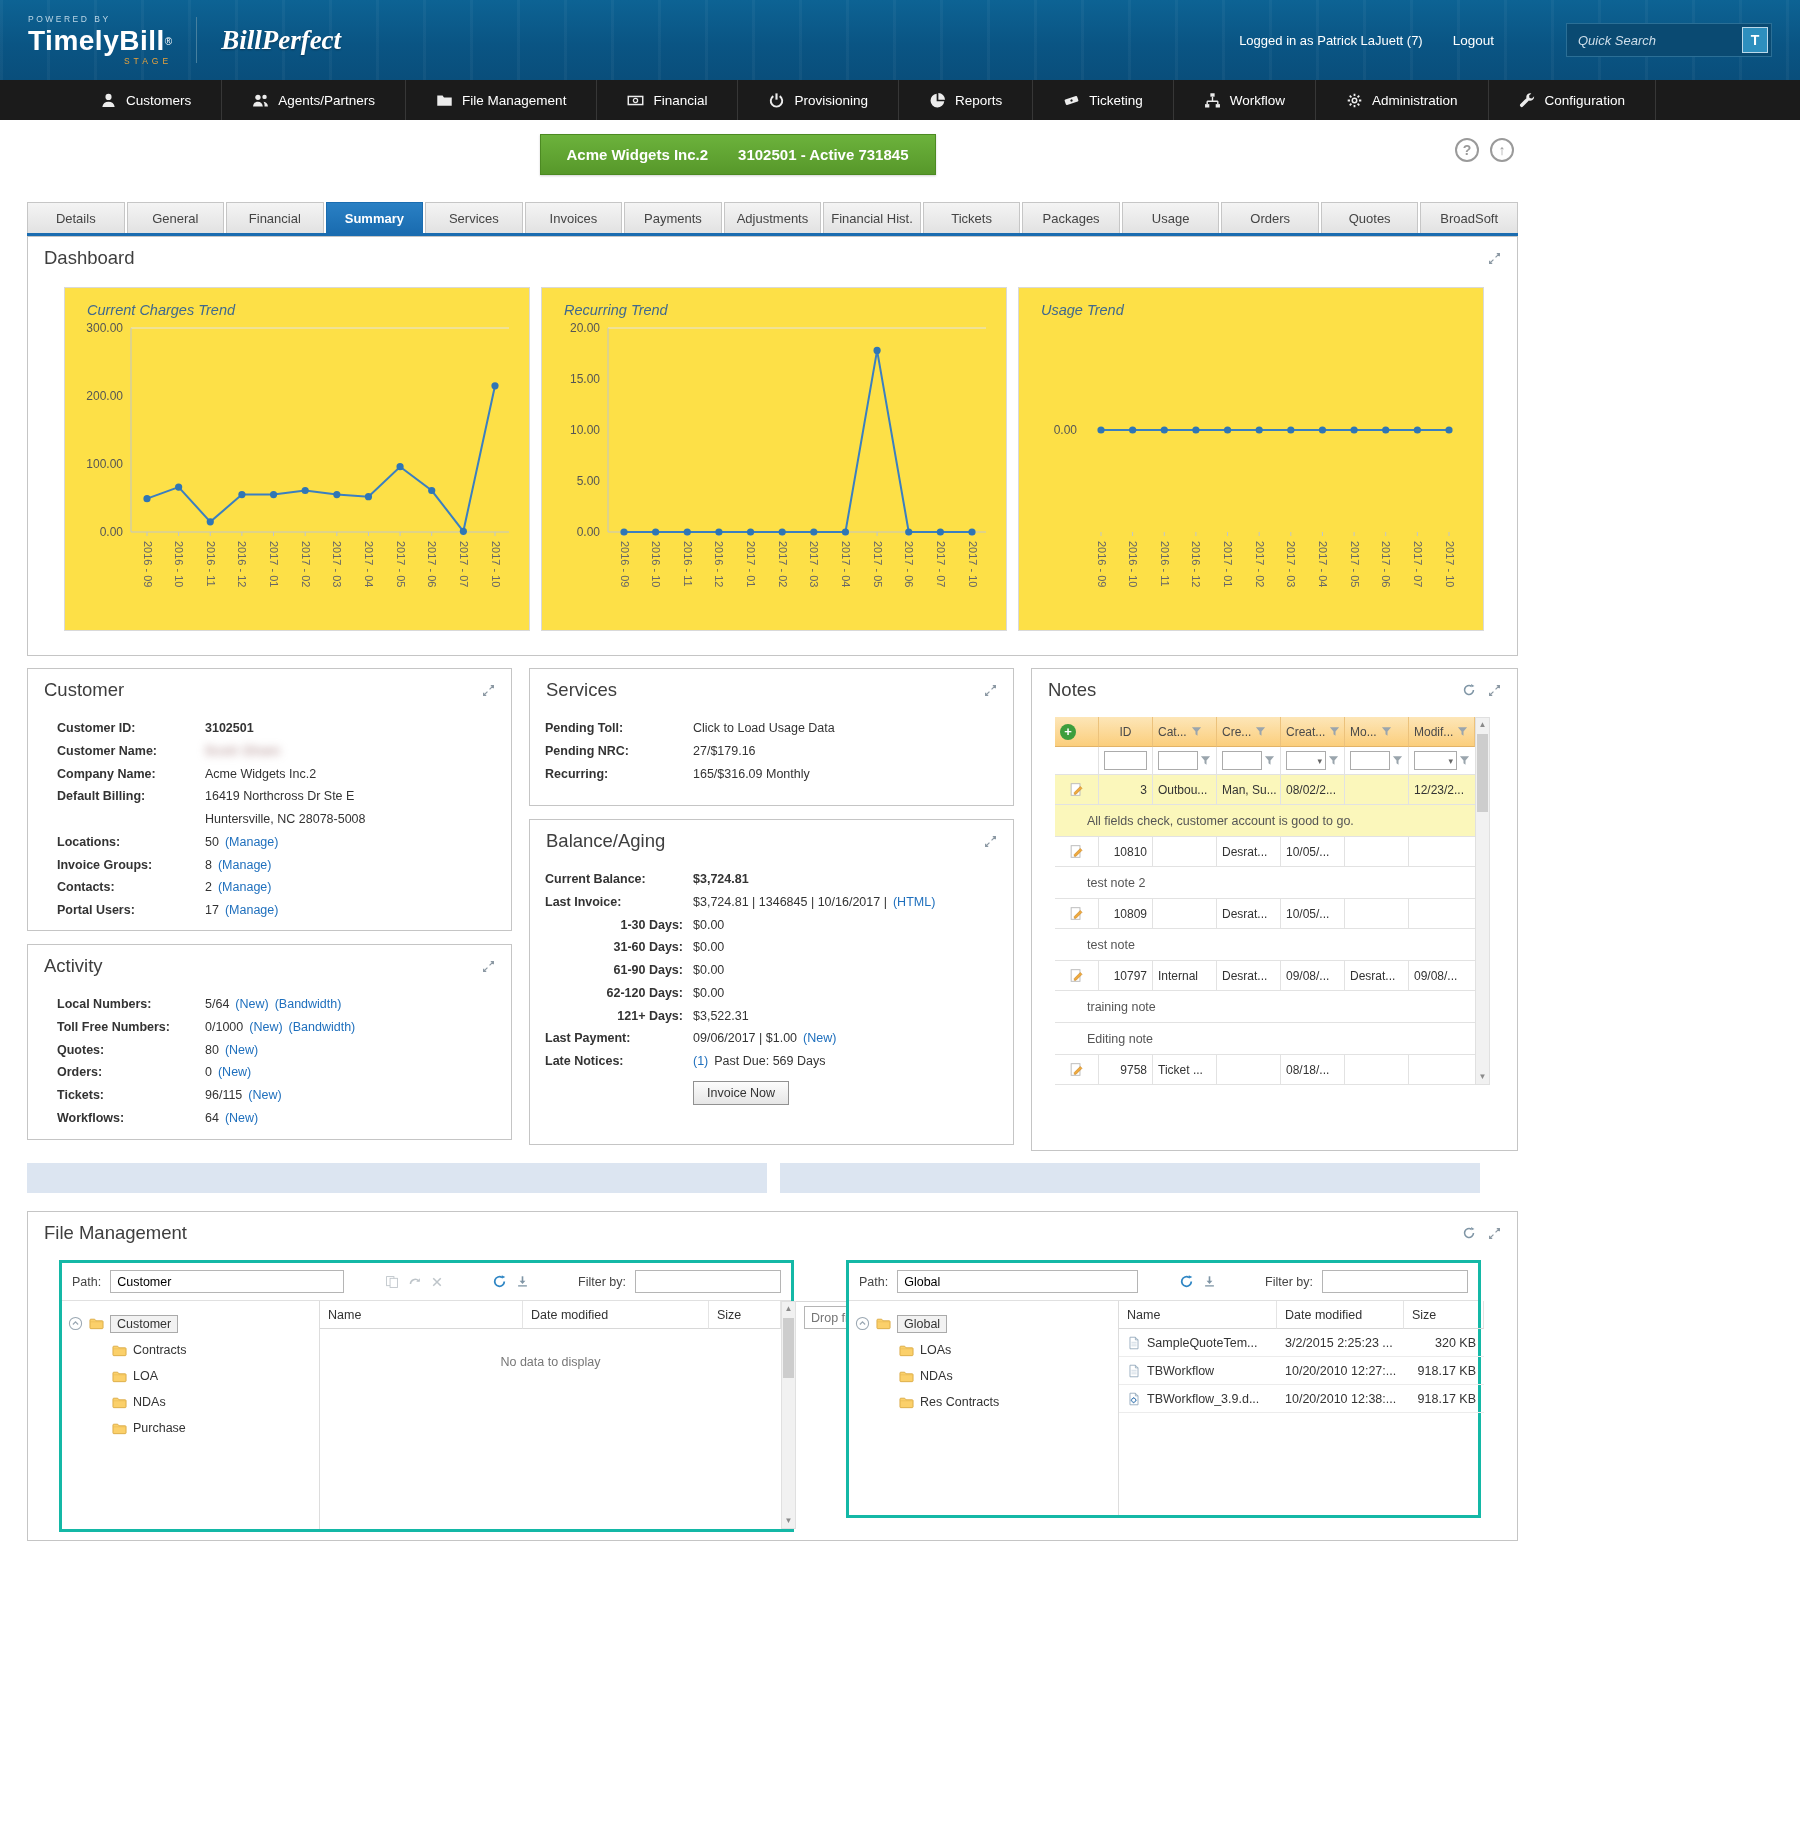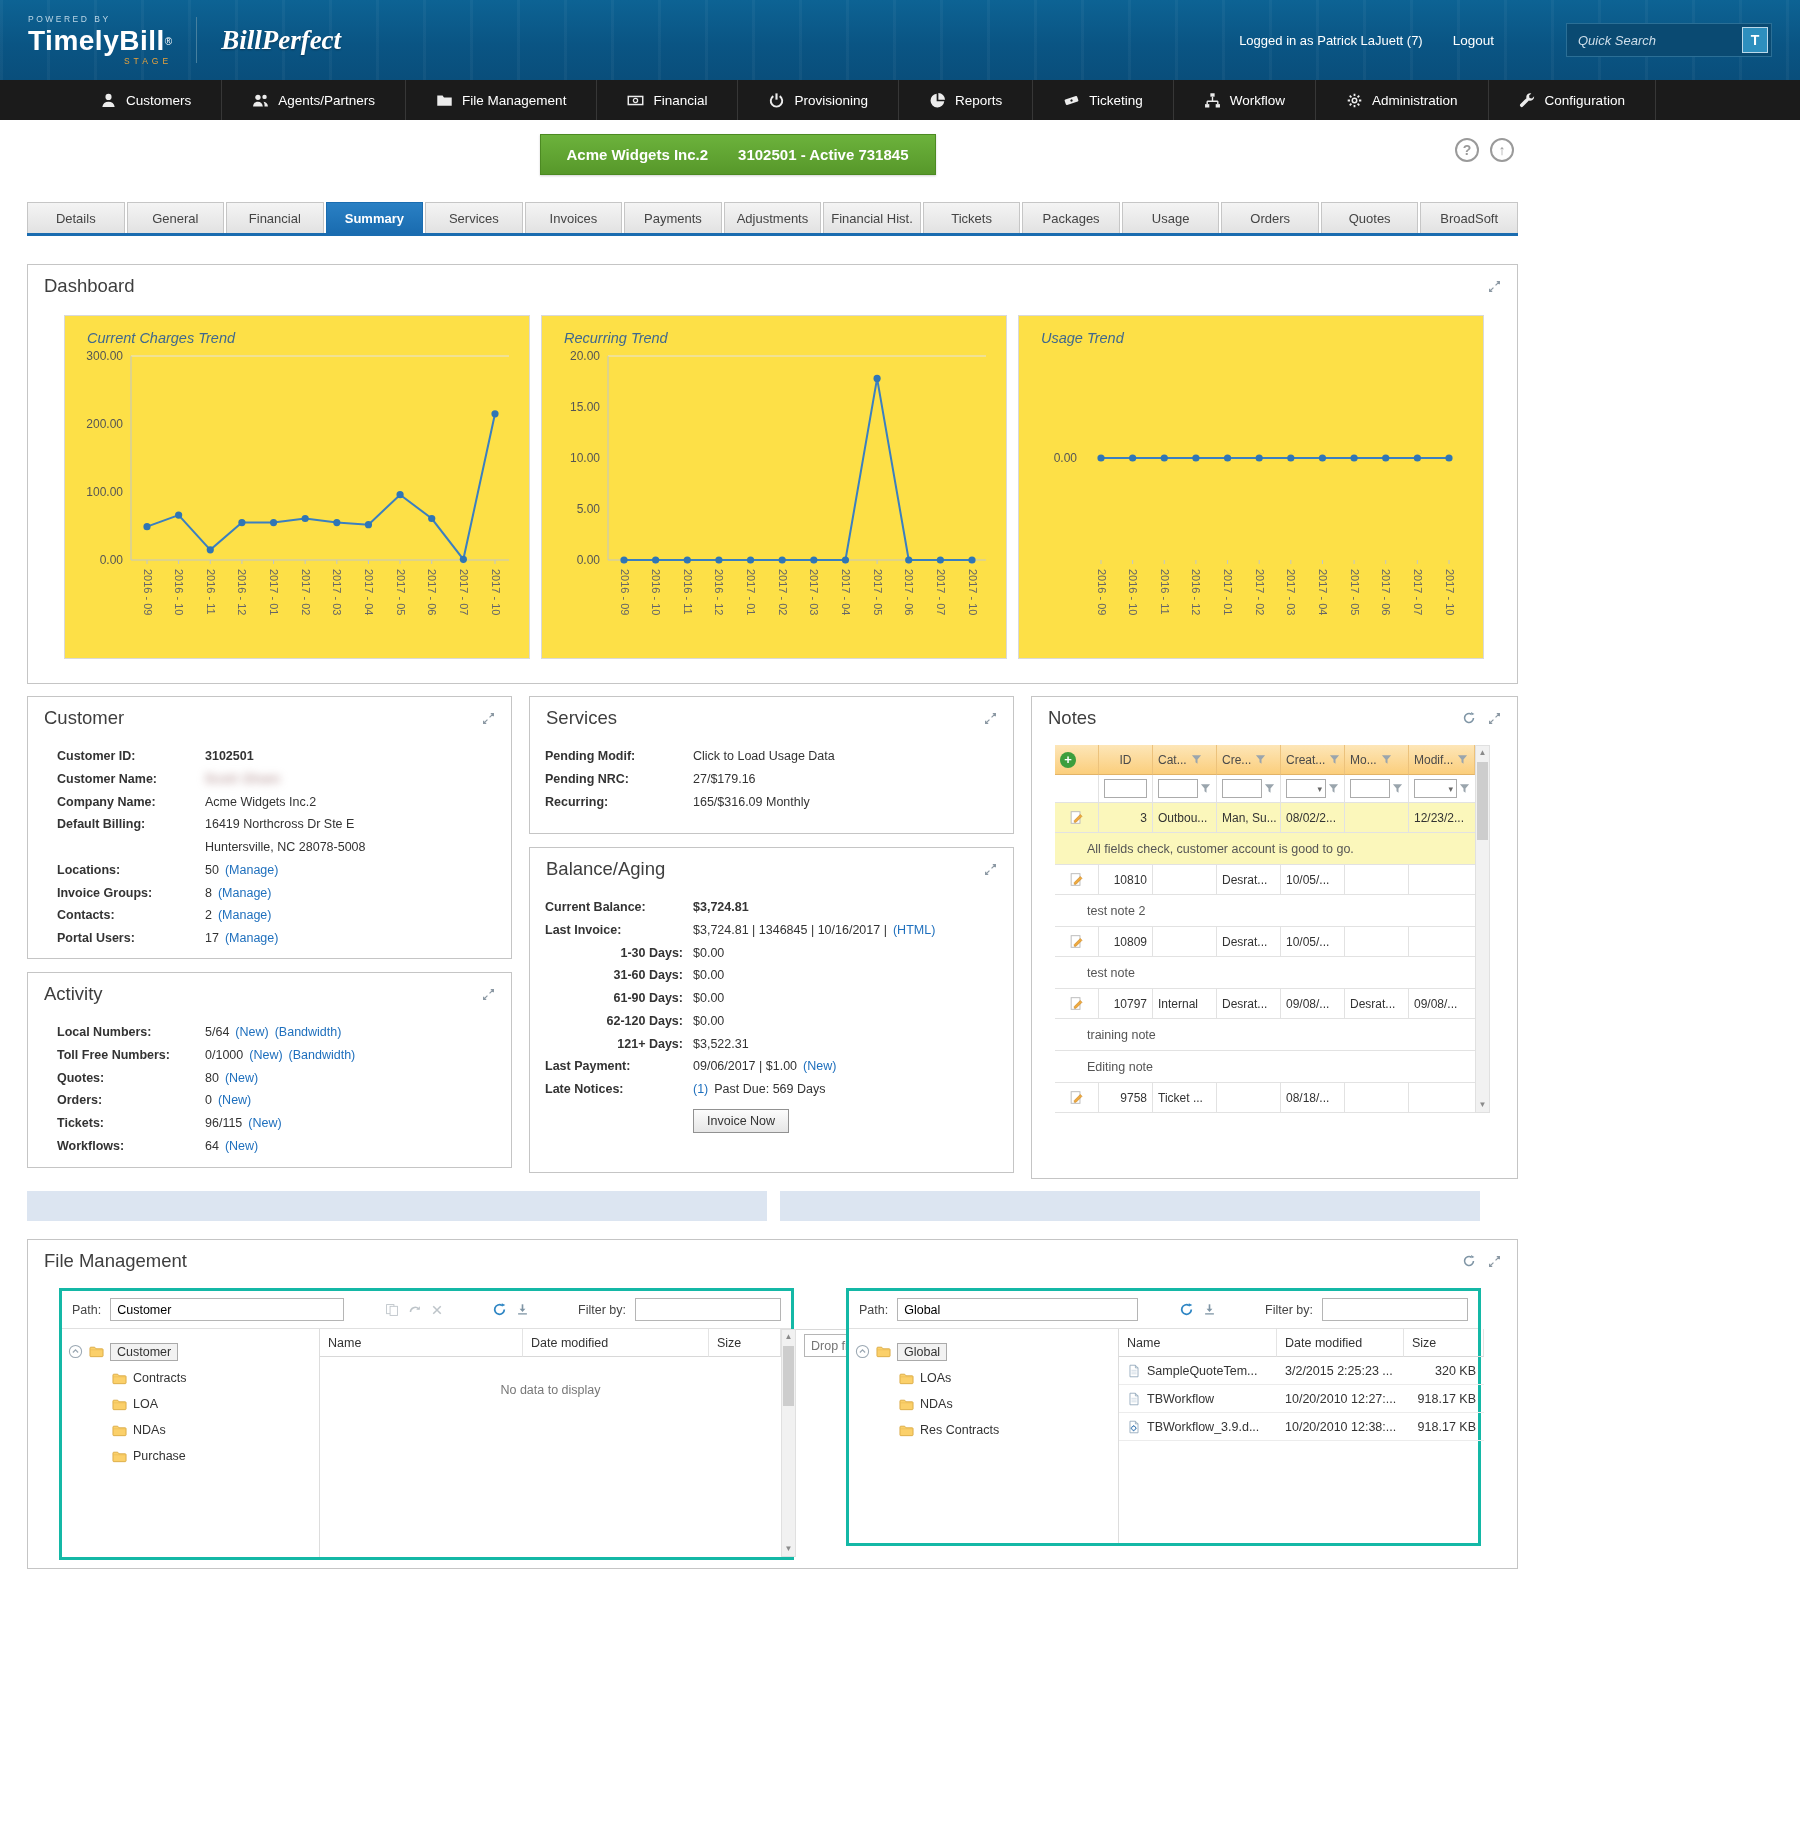--- a/index.html
+++ b/index.html
@@ -57,21 +57,21 @@
 
 
 .content{width:1491px;margin-left:27px}
 .panel{background:#fff;border:1px solid #c5c5c5;position:relative}
 .phead{display:flex;align-items:center;padding:10px 16px 4px}
 .ptitle{font-size:18.5px;color:#3e3e3e}
 .picons{margin-left:auto;display:flex;gap:12px;align-items:center}
 .islot{display:inline-flex;align-items:center;cursor:pointer}
 .islot svg{display:block}
 
-.dash{margin-top:28px;padding-bottom:24px}
+.dash{padding-bottom:24px}
 .charts{display:flex;gap:11px;padding:14px 36px 0}
 .chart-box{width:466px;height:344px;border:1px solid #d9d9d9;padding:12px 6px 0 8px;background:#fde047}
 .chart-title{font-style:italic;color:#3f688e;font-size:14.5px;margin:2px 0 2px 14px}
 
 .grid3{display:grid;grid-template-columns:485px 485px 1fr;gap:17px;margin-top:12px;align-items:start}
 .col{display:flex;flex-direction:column;gap:13px}
 .pbody{padding:12px 16px 10px 29px}
 .pbody.pad-b{padding-left:15px}
 
 .kv-row{display:flex;padding:2px 0;font-size:12.5px;line-height:1.5}
@@ -594,21 +594,21 @@
             <span class="picons">
                 <span class="islot">
                   <svg width="13" height="13" viewBox="0 0 16 16" fill="none" stroke="#8b98a3" stroke-width="1.5">
                     <path d="M9.3 6.7L14 2M14 5.2V2h-3.2M6.7 9.3L2 14M2 10.8V14h3.2"></path>
                   </svg>
                 </span>
               </span>
           </div>
           <div class="pbody pad-b">
               <div class="kv-row">
-                <span class="kv-label">Pending Modif:</span>
+                <span class="kv-label">Pending Toll:</span>
                 <span class="kv-vals">
                   <span class="kv-val action">Click to Load Usage Data</span>
                 </span>
               </div>
               <div class="kv-row">
                 <span class="kv-label">Pending NRC:</span>
                 <span class="kv-vals">
                   <span class="kv-val">27/$179.16</span>
                 </span>
               </div>

